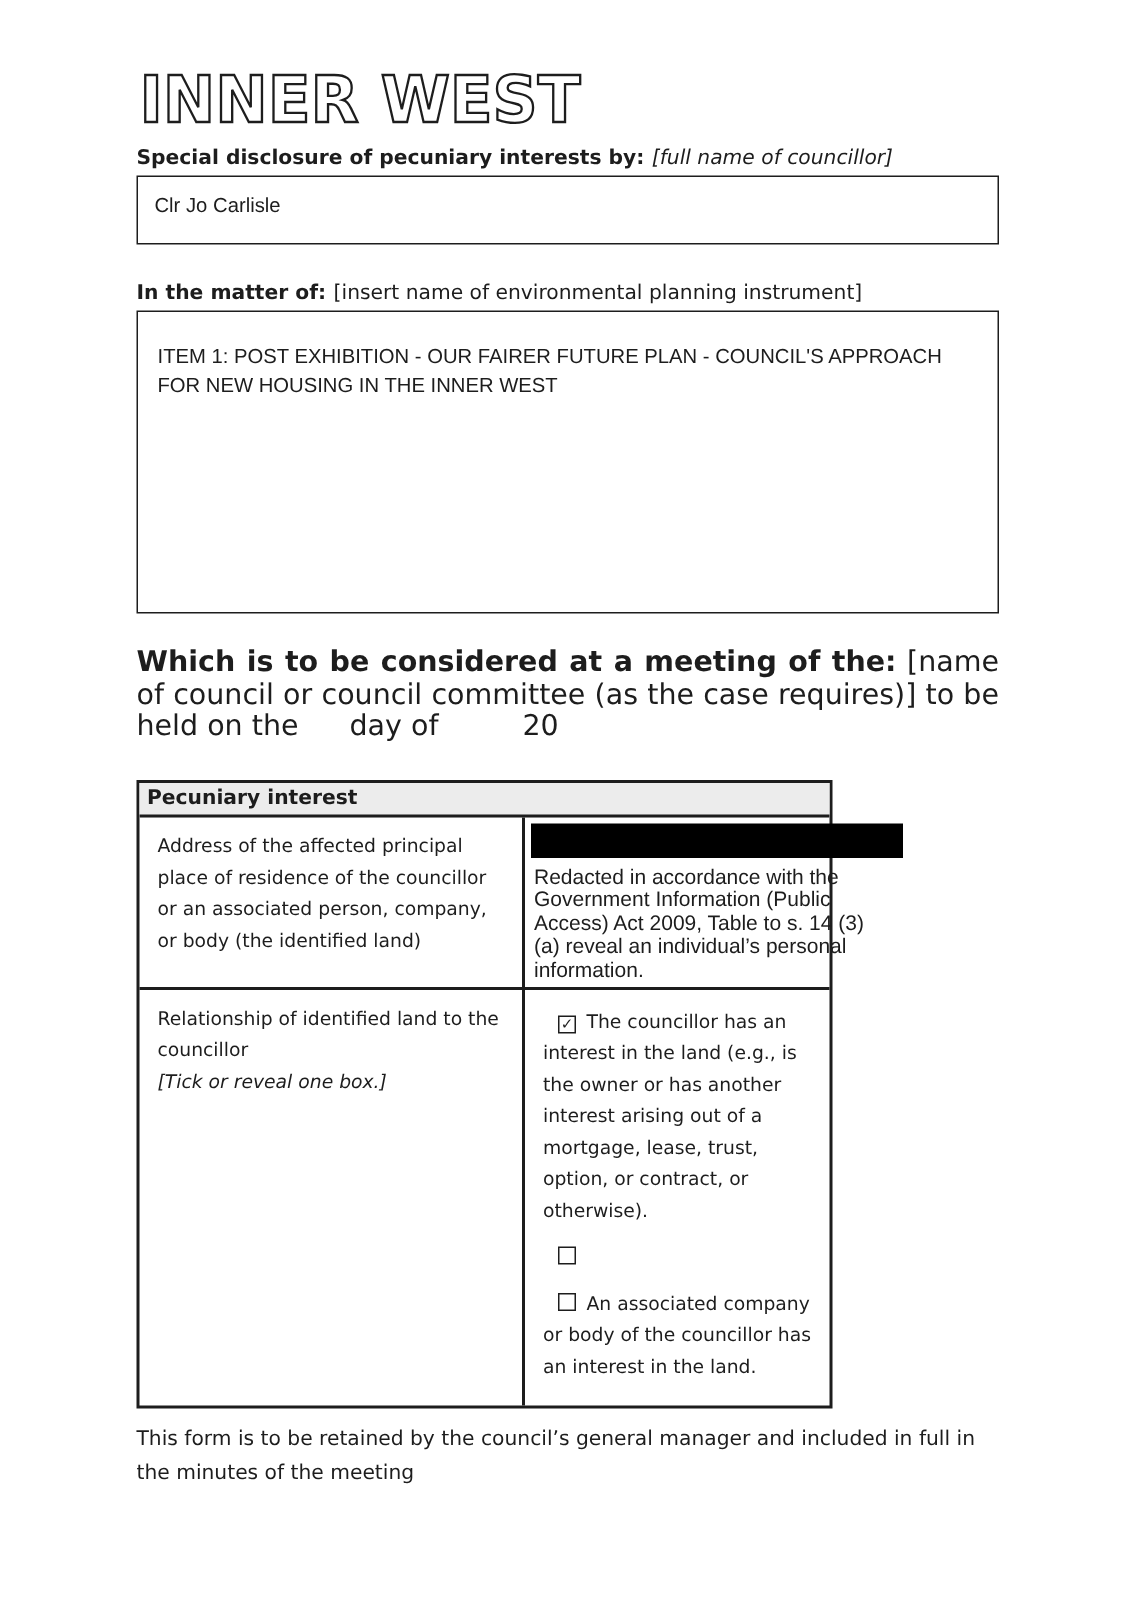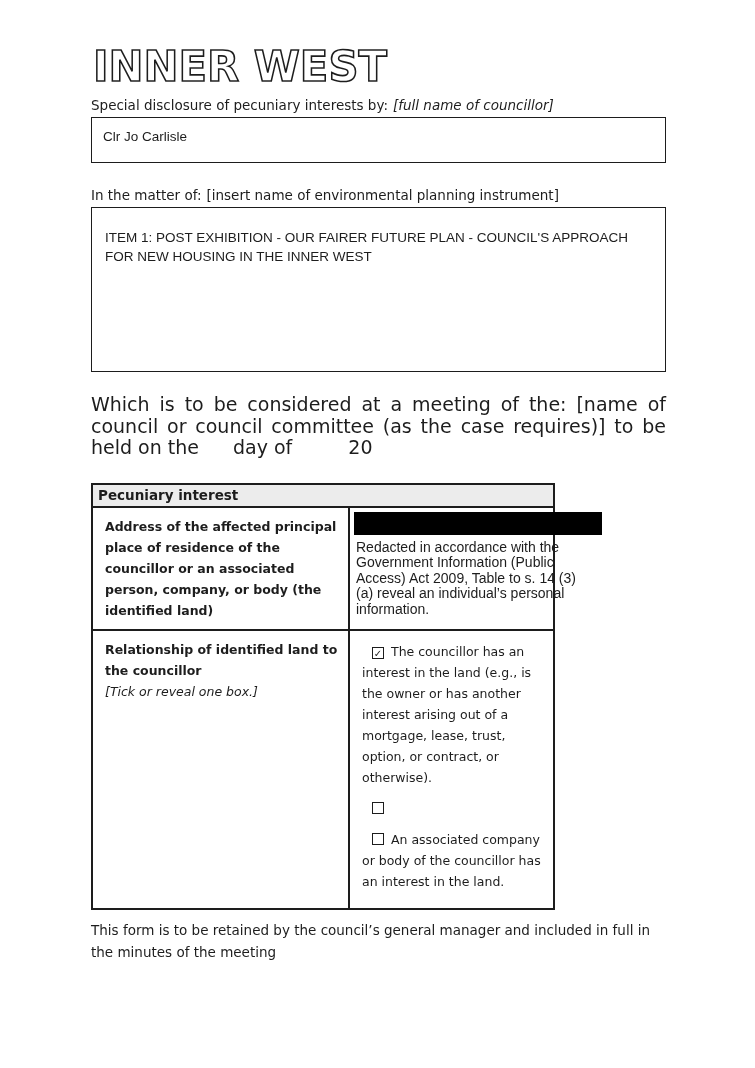--- a/index.html
+++ b/index.html
@@ -13,35 +13,35 @@
   }
   .page { width: 755px; height: 1068px; padding: 44px 89px 0 91px; }
 
   
   .logo { display: block; }
 
   
   .field-label { font-size: 13.5px; line-height: 17px; margin: 0; }
   .mt-head1 { margin-top: 9px; }
   .mt-head2 { margin-top: 24px; }
-  .lbl-bold { font-weight: 400; }
+  .lbl-bold { font-weight: 700; }
   .lbl-hint { margin-left: 5px; }
   .italic { font-style: italic; }
 
   
   .input-box {
     border: 1.5px solid #1d1d1d;
     width: 575px;
     margin-top: 3px;
     font-family: "Liberation Sans", sans-serif;
     font-size: 13.5px;
     line-height: 19px;
   }
   .box-name    { height: 46px;  padding: 9px 11px; }
-  .box-matter  { height: 165px; padding: 20px 13px; }
+  .box-matter  { height: 202px; padding: 20px 13px; }
   .box-meeting { height: 119px; padding: 13px 11px; }
 
   
   .meeting-label {
     margin: 22px 0 0 0;
     font-size: 19px;
     line-height: 21.5px;
     text-align: justify;
   }
   .spacer-day  { display: inline-block; width: 34px; }
@@ -59,21 +59,21 @@
   }
   .pi-row { display: flex; }
   .pi-row.with-divider { border-bottom: 2px solid #1d1d1d; }
   .pi-left {
     width: 257px; flex: 0 0 257px;
     border-right: 2px solid #1d1d1d;
     padding: 8px 10px 8px 12px;
     font-size: 12.5px;
     line-height: 21px;
   }
-  .pi-left .cell-label { font-weight: 700; }
+  .pi-left .cell-label { font-weight: 400; }
   .pi-right { flex: 1 1 auto; }
   .cell-address { padding: 4px; min-height: 104px; }
   .redaction-bar { width: 248px; height: 23px; background: #000000; }
   .redaction-note {
     font-family: "Liberation Sans", sans-serif;
     font-size: 14px;
     line-height: 15.5px;
     padding: 5px 6px 0 2px;
     max-width: 302px;
   }

